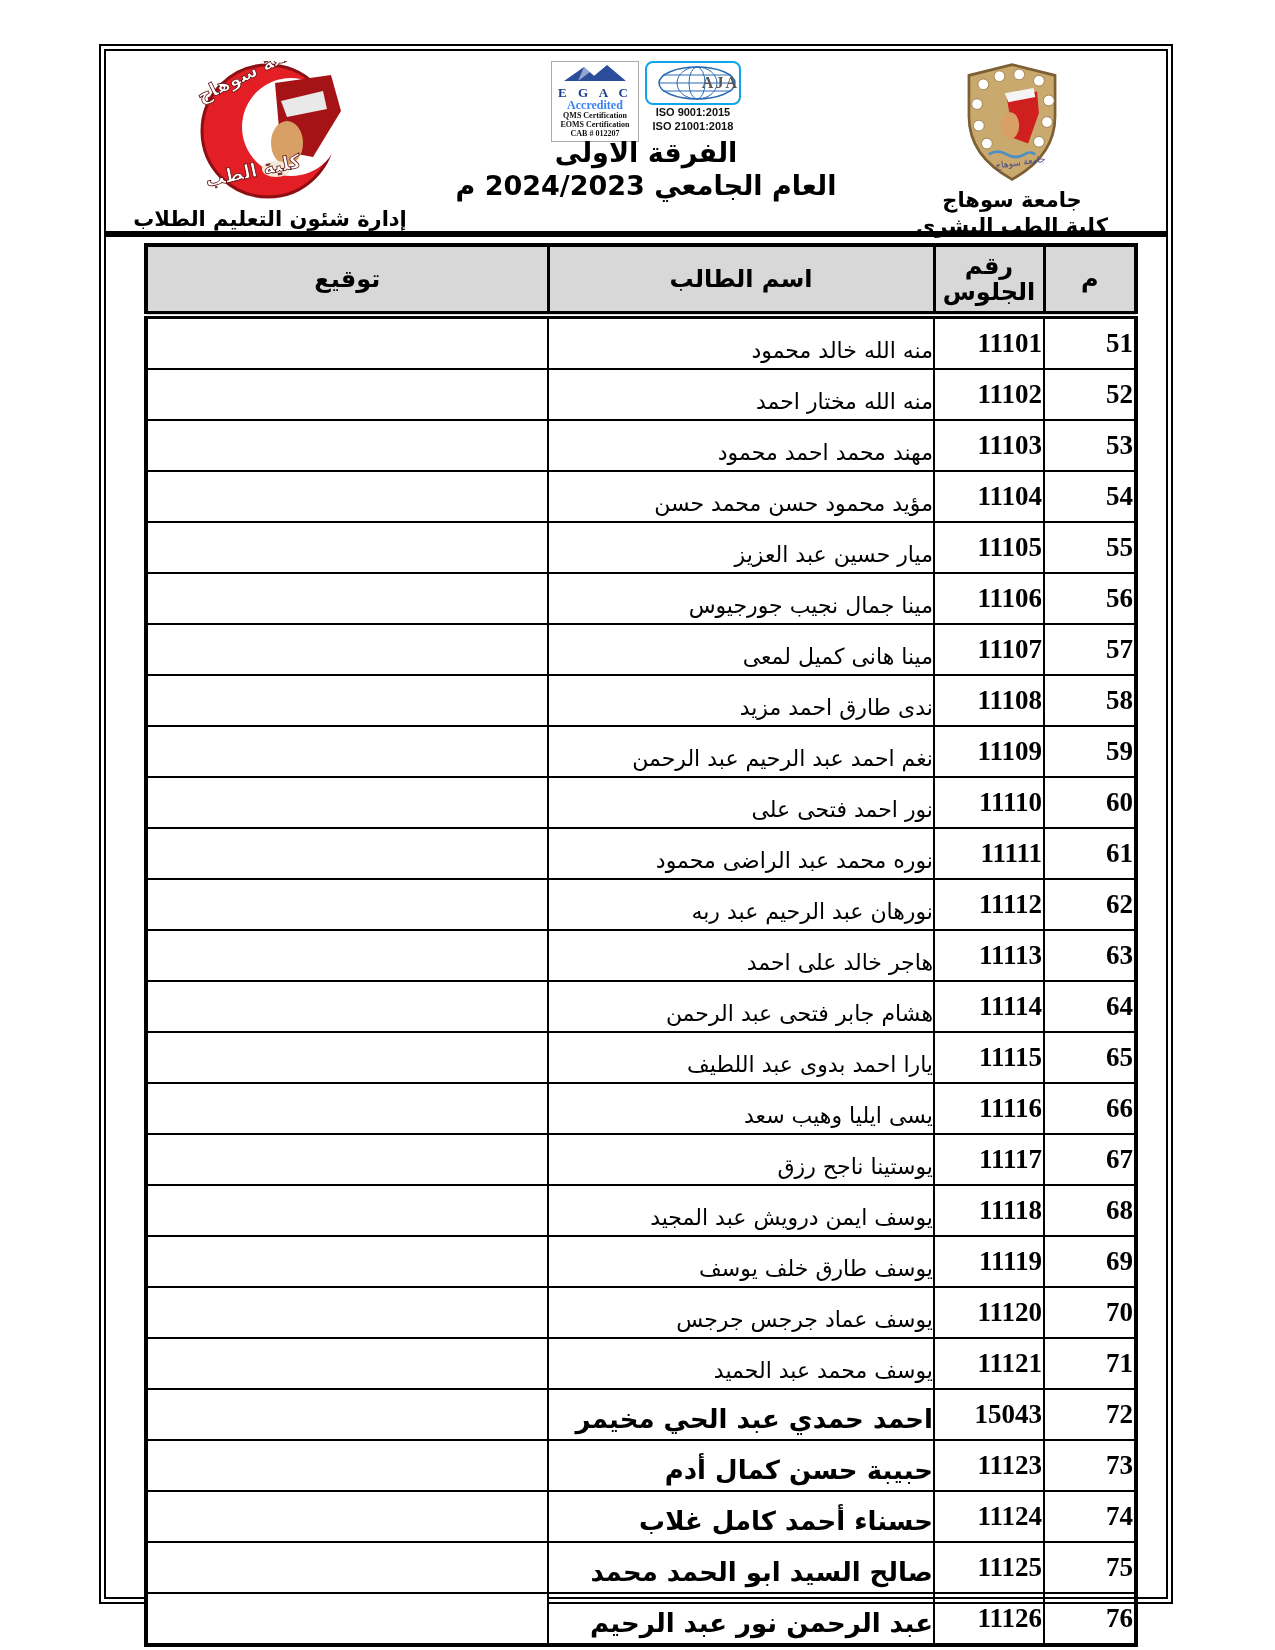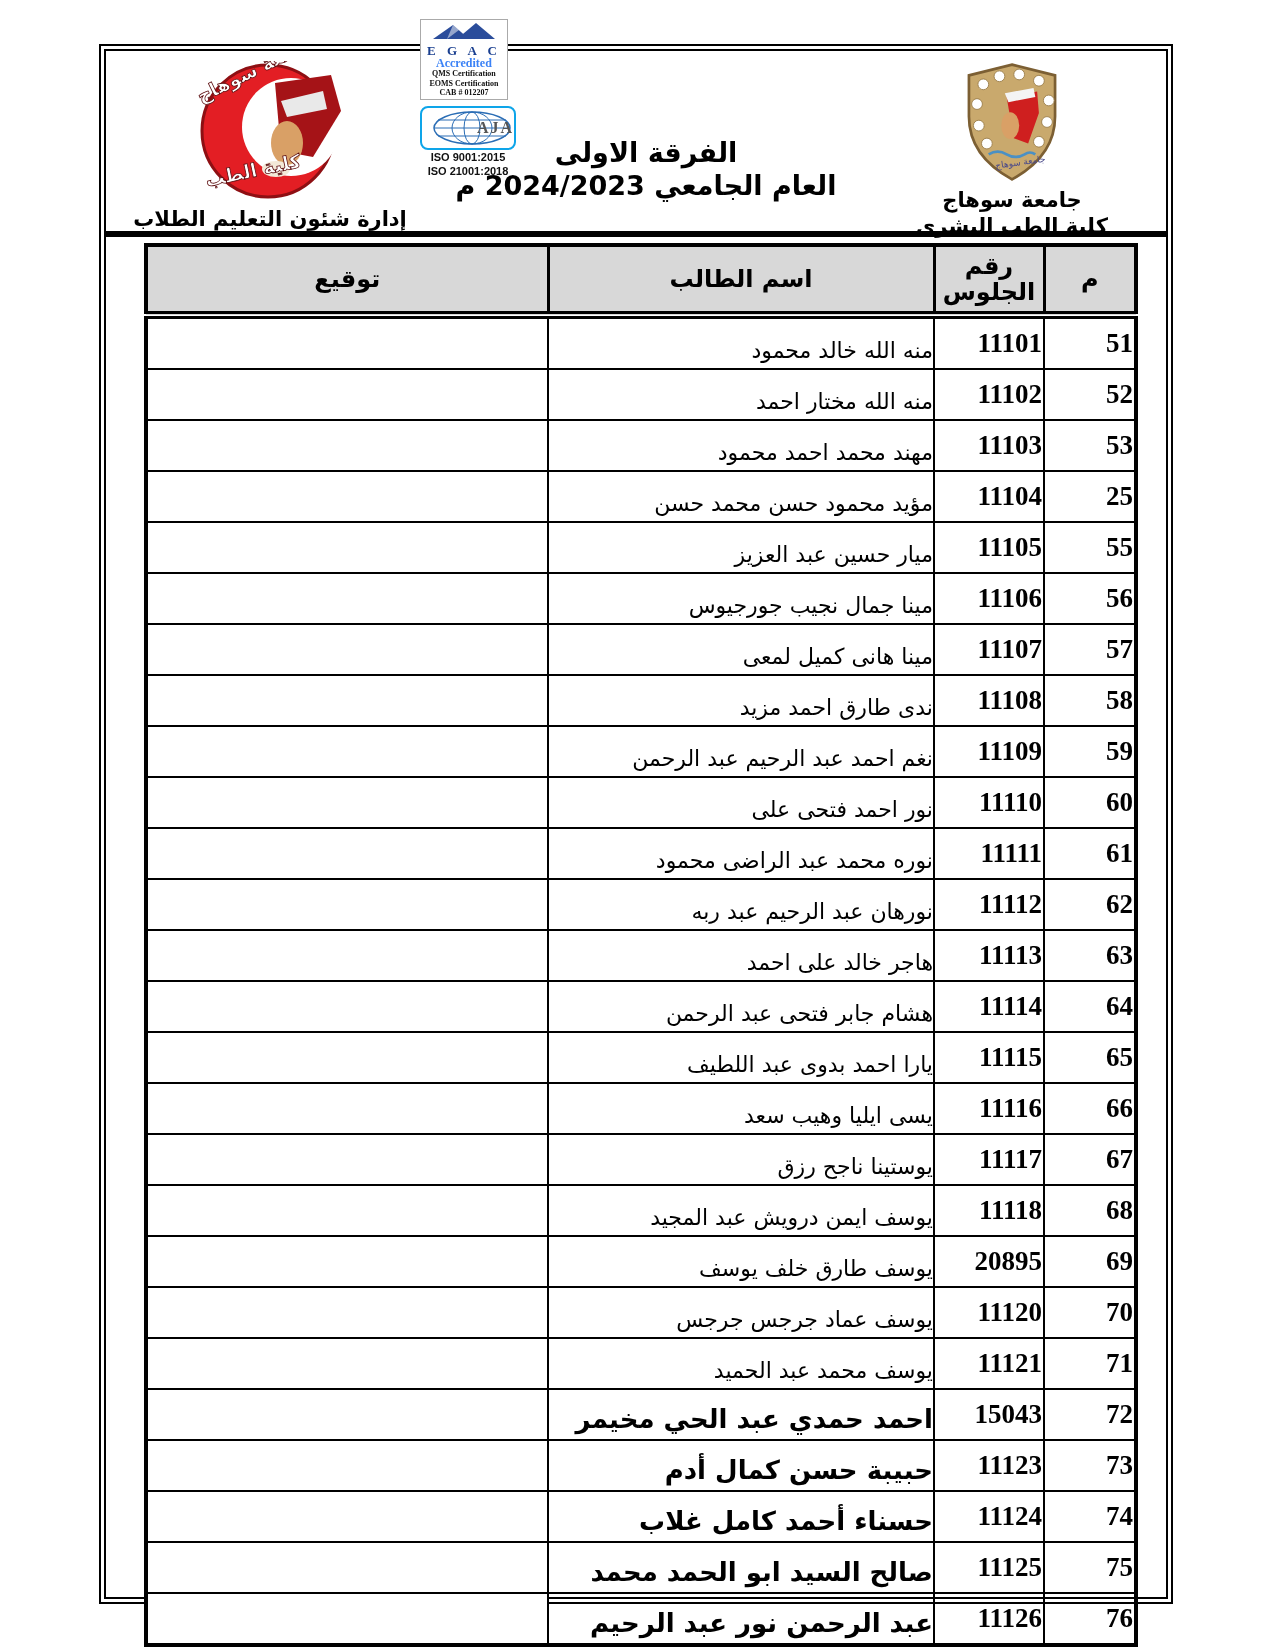--- a/index.html
+++ b/index.html
@@ -10,21 +10,21 @@
 
   
   .header{display:flex;align-items:flex-start;padding:10px 14px 0 14px;height:178px;box-sizing:border-box;}
   .h-col{text-align:center;}
   .h-left{width:300px;}
   .h-center{flex:1;}
   .h-right{width:280px;}
   .dept-line{font-weight:bold;font-size:21px;margin-top:0px;}
   .uni-line{font-weight:bold;font-size:21px;line-height:1.25;}
   .titles div{font-weight:bold;font-size:27px;line-height:1.22;}
-  .badges{display:flex;justify-content:center;align-items:flex-start;gap:6px;height:76px;flex-direction:column;}
+  .badges{display:flex;justify-content:center;align-items:flex-start;gap:6px;height:76px;}
   .badge{background:#fff;border:1px solid #aaa;padding:2px 6px;font-family:"Liberation Serif","DejaVu Serif",serif;}
   .egac-letters{color:#1a3f8f;font-weight:bold;font-size:13px;letter-spacing:4px;line-height:1;}
   .egac-accredited{color:#3b82f6;font-weight:bold;font-size:12px;line-height:1;}
   .egac-small{font-size:8px;font-weight:bold;line-height:1.15;color:#111;}
   .aja-badge{border:none;padding:0;}
   .aja-box{border:2px solid #0ea5e9;border-radius:8px;width:92px;height:40px;position:relative;
            display:flex;align-items:center;justify-content:flex-end;background:#fff;}
   .aja-text{position:absolute;font-weight:bold;font-size:16px;color:#555;letter-spacing:2px;
             font-family:"Liberation Serif","DejaVu Serif",serif;}
   .iso-line{font-size:11px;font-weight:bold;color:#111;line-height:1.3;
@@ -162,21 +162,21 @@
     <td class="cell-name">منه الله مختار احمد</td>
     <td class="cell-sign"></td>
   </tr>
           <tr>
     <td class="cell-serial">53</td>
     <td class="cell-seat">11103</td>
     <td class="cell-name">مهند محمد احمد محمود</td>
     <td class="cell-sign"></td>
   </tr>
           <tr>
-    <td class="cell-serial">25</td>
+    <td class="cell-serial">54</td>
     <td class="cell-seat">11104</td>
     <td class="cell-name">مؤيد محمود حسن محمد حسن</td>
     <td class="cell-sign"></td>
   </tr>
           <tr>
     <td class="cell-serial">55</td>
     <td class="cell-seat">11105</td>
     <td class="cell-name">ميار حسين عبد العزيز</td>
     <td class="cell-sign"></td>
   </tr>
@@ -253,21 +253,21 @@
     <td class="cell-sign"></td>
   </tr>
           <tr>
     <td class="cell-serial">68</td>
     <td class="cell-seat">11118</td>
     <td class="cell-name">يوسف ايمن درويش عبد المجيد</td>
     <td class="cell-sign"></td>
   </tr>
           <tr>
     <td class="cell-serial">69</td>
-    <td class="cell-seat">20895</td>
+    <td class="cell-seat">11119</td>
     <td class="cell-name">يوسف طارق  خلف يوسف</td>
     <td class="cell-sign"></td>
   </tr>
           <tr>
     <td class="cell-serial">70</td>
     <td class="cell-seat">11120</td>
     <td class="cell-name">يوسف عماد جرجس جرجس</td>
     <td class="cell-sign"></td>
   </tr>
           <tr>

